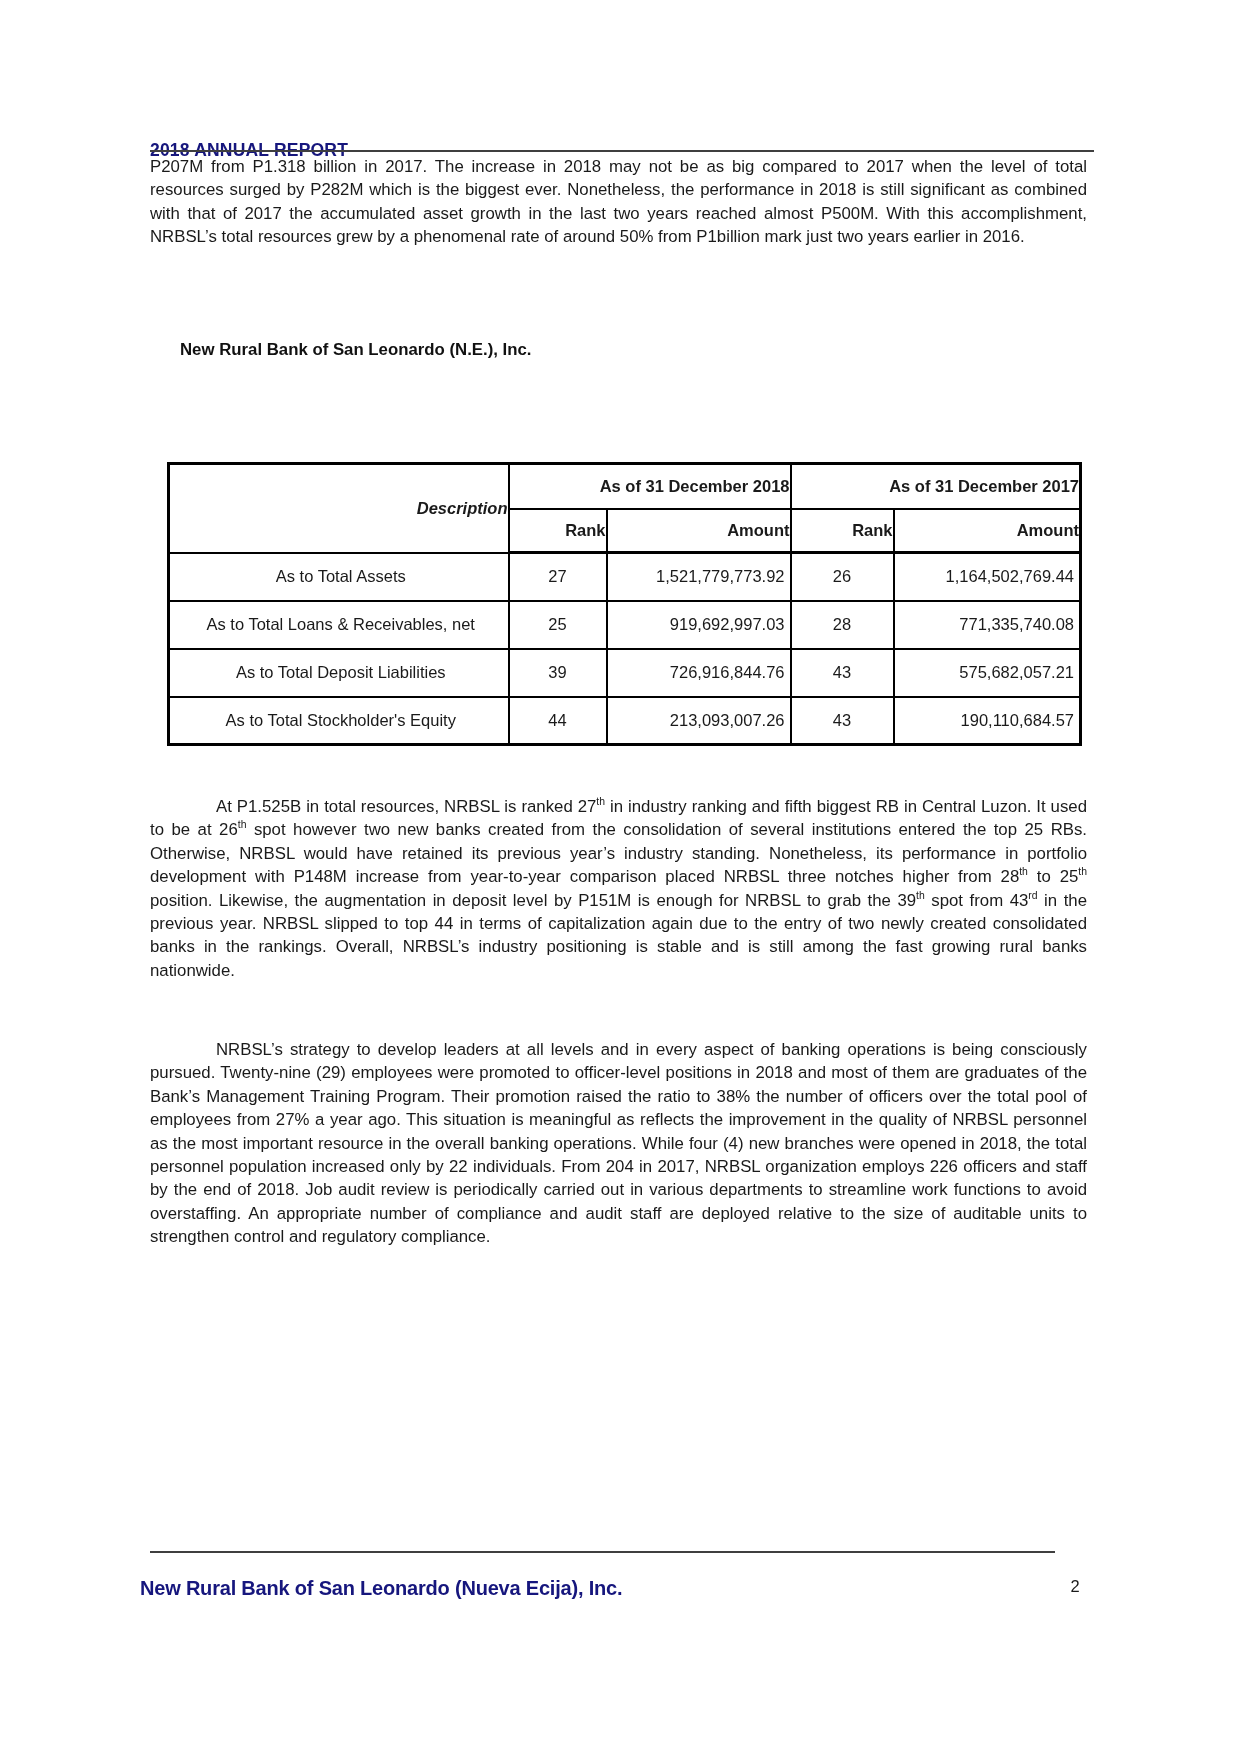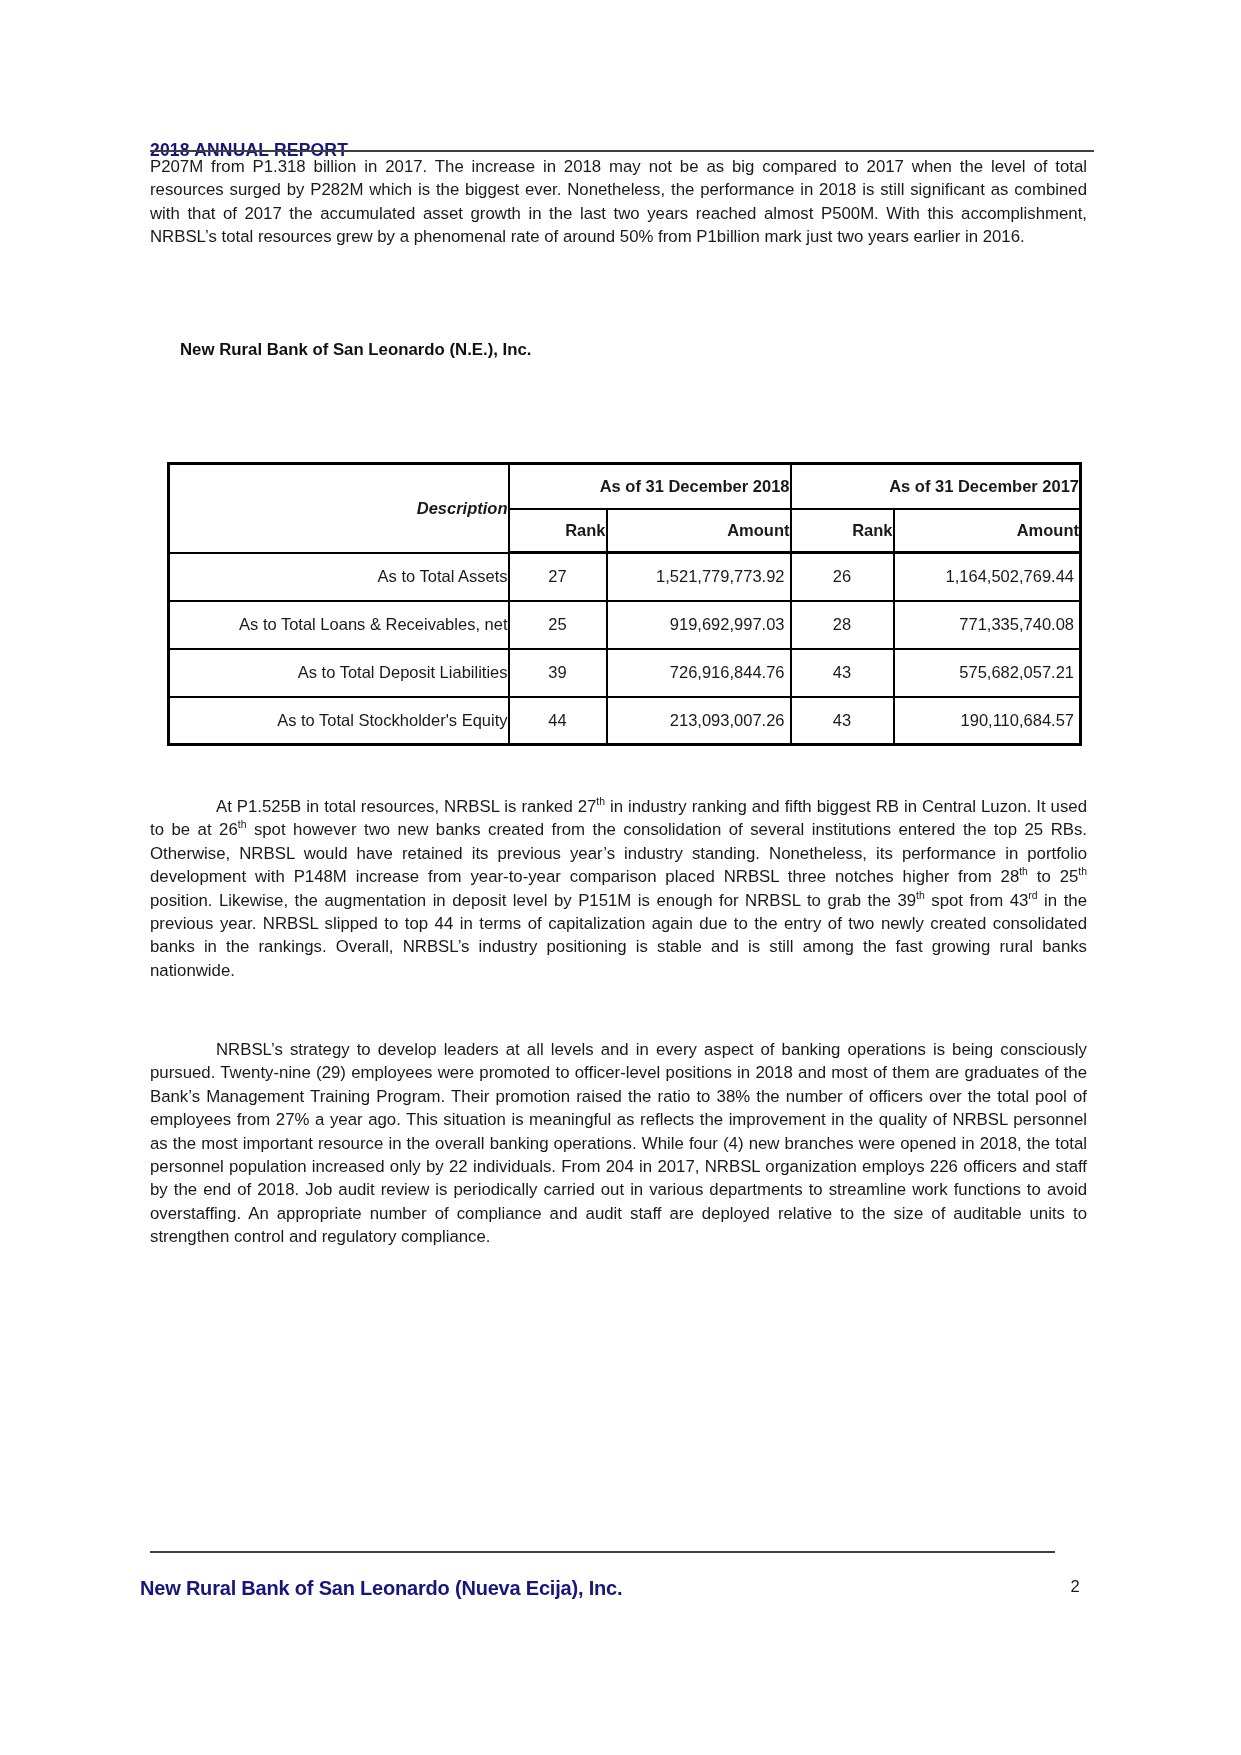--- a/index.html
+++ b/index.html
@@ -71,21 +71,21 @@
   .rank-table thead th { font-weight: bold; text-align: right; }
   .rank-table .h-desc {
     text-align: right;
     padding-left: 8px;
     vertical-align: middle;
     font-style: italic;
   }
   .rank-table .row1 th { height: 45px; }
   .rank-table .row2 th { height: 44px; border-bottom: 3px solid #000; }
   .rank-table tbody td { height: 48px; vertical-align: middle; }
-  .rank-table td.c-desc { text-align: right; padding-left: 4px; margin-left: 22px; }
+  .rank-table td.c-desc { text-align: center; padding-left: 4px; margin-left: 22px; }
   .rank-table td.c-rank { text-align: center; }
   .rank-table td.c-amt  { text-align: right; padding-right: 5px; }
   .doc-footer-rule {
     position: absolute;
     left: 150px; top: 1551px;
     width: 905px; height: 2px;
     background: #3f3f3f;
   }
   .doc-footer-bank {
     position: absolute;

